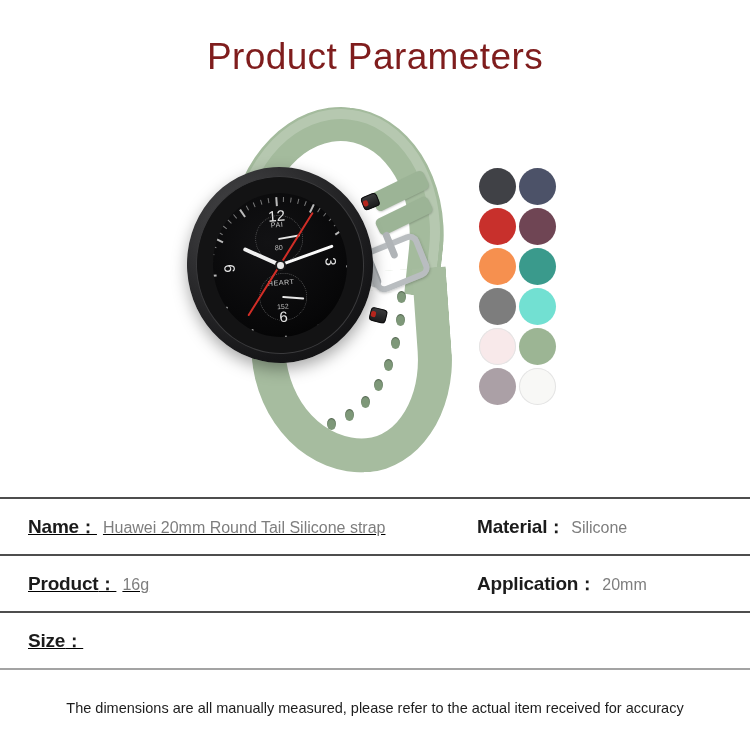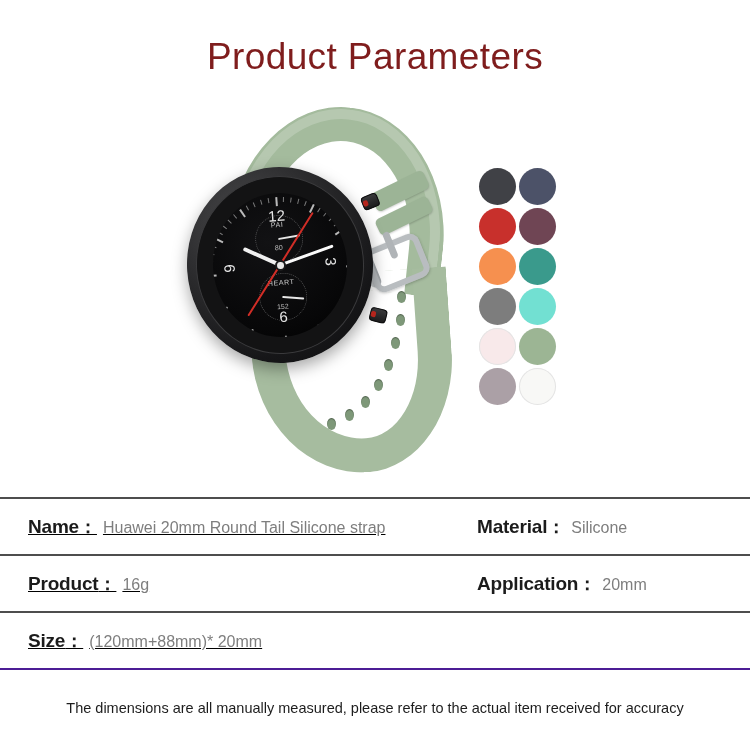--- a/index.html
+++ b/index.html
@@ -319,21 +319,21 @@
     width: 750px;
     border-top: 2px solid #4d4d4d;
   }
   .spec-row {
     position: relative;
     height: 55px;
     border-bottom: 2px solid #4d4d4d;
     display: flex;
     align-items: center;
   }
-  .spec-row.last { border-bottom: 2px solid #4c1d95; }
+  .spec-row.last { border-bottom: 2px solid #a3a3a3; }
   .spec-cell {
     display: flex;
     align-items: baseline;
     white-space: nowrap;
   }
   .spec-cell.left  { position: absolute; left: 28px; text-decoration: underline; }
   .spec-cell.right { position: absolute; left: 477px; }
   .spec-label {
     font-size: 19px;
     font-weight: 700;
@@ -527,19 +527,18 @@
       <span class="spec-label">Application</span>
       <span class="spec-sep">：</span>
       <span class="spec-value">20mm</span>
     </div>
   </div>
 
   <div class="spec-row last">
     <div class="spec-cell left">
       <span class="spec-label">Size</span>
       <span class="spec-sep">：</span>
-      <span class="spec-value">(120mm+88mm)* 20mm</span>
     </div>
   </div>
 
 </div>
 
 <div class="footer-note">The dimensions are all manually measured, please refer to the actual item received for accuracy</div>
 
 </body></html>

